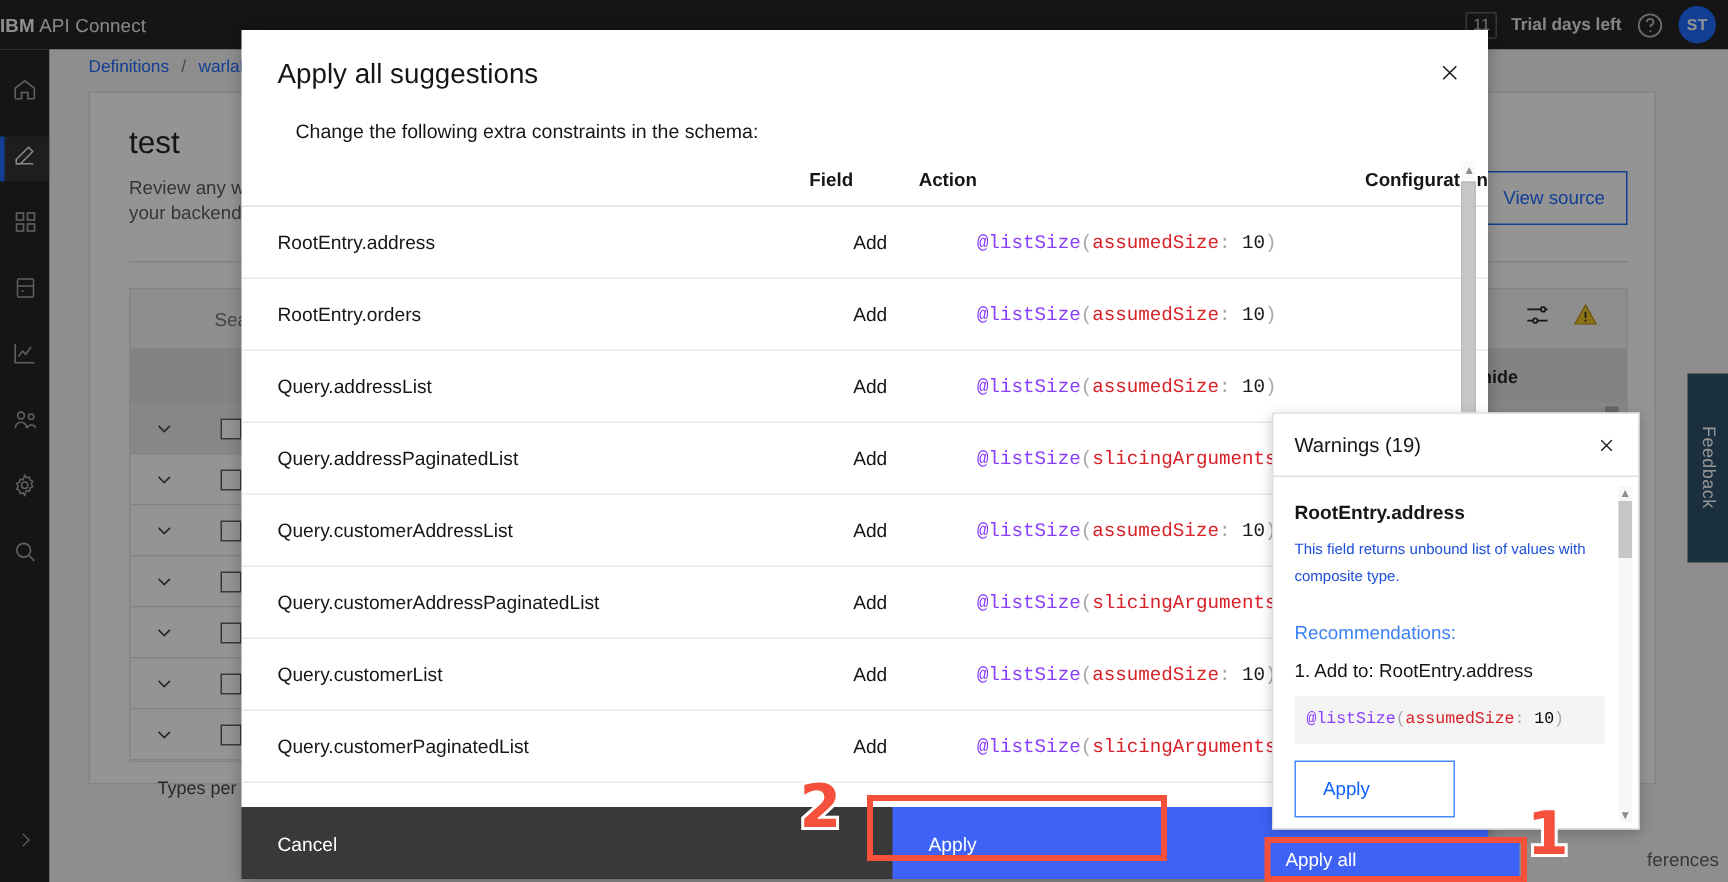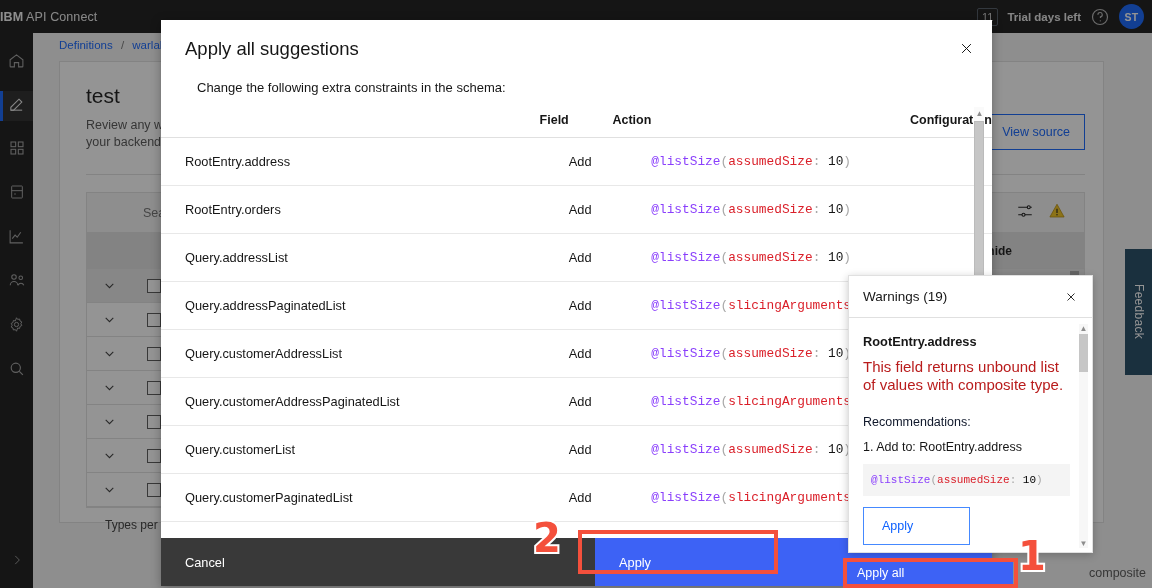--- a/index.html
+++ b/index.html
@@ -211,22 +211,22 @@
     border-bottom: 1px solid #e0e0e0;
   }
   .warn-title { font-size: 13.5px; color: #161616; }
   .warn-x {
     margin-left: auto; width: 26px; height: 26px; display: flex;
     align-items: center; justify-content: center; font-size: 14px;
     color: #161616; background: none; border: none; cursor: pointer;
   }
   .warn-body { flex: 1; position: relative; padding: 16px 22px 0 14px; overflow: hidden; }
   .warn-field { font-size: 12.8px; font-weight: 700; color: #161616; }
-  .warn-text { font-size: 15px; color: #b91c1c; margin-top: 9px; line-height: 18px; }
-  .warn-rec { font-size: 12.5px; color: #0f172a; margin-top: 21px; }
+  .warn-text { font-size: 10px; color: #1d4ed8; margin-top: 9px; line-height: 18px; }
+  .warn-rec { font-size: 12.5px; color: #3b82f6; margin-top: 21px; }
   .warn-item { font-size: 12.5px; color: #161616; margin-top: 11px; }
   .warn-code {
     background: #f4f4f4; padding: 10px 8px; margin-top: 10px;
     font-family: "Liberation Mono", monospace; font-size: 11px;
   }
   .warn-apply {
     margin-top: 11px; border: 1px solid #4589ff; background: #fff; color: #0f62fe;
     font-size: 12.5px; padding: 11px 18px; width: 107px; text-align: left;
     cursor: pointer; font-family: "Liberation Sans", sans-serif;
   }
@@ -483,21 +483,21 @@
             </span>
         </div>
         <div class="bg-footer">Types per pag</div>
         <div class="bg-scroll">
             <i></i>
           </div>
       </div>
     </div>
 
     <div class="feedback-tab">Feedback</div>
-    <div class="bottom-ref">composite</div>
+    <div class="bottom-ref">ferences</div>
   </div>
 
   <div class="scrim"></div>
 
   <div class="modal">
     <div class="modal-head">
       <div class="modal-title">Apply all suggestions</div>
       <button class="modal-close">
         <svg width="15" height="15" viewBox="0 0 24 24" fill="none" stroke="#161616" stroke-width="1.6">
             <path d="M5 5l14 14M19 5L5 19"></path>

